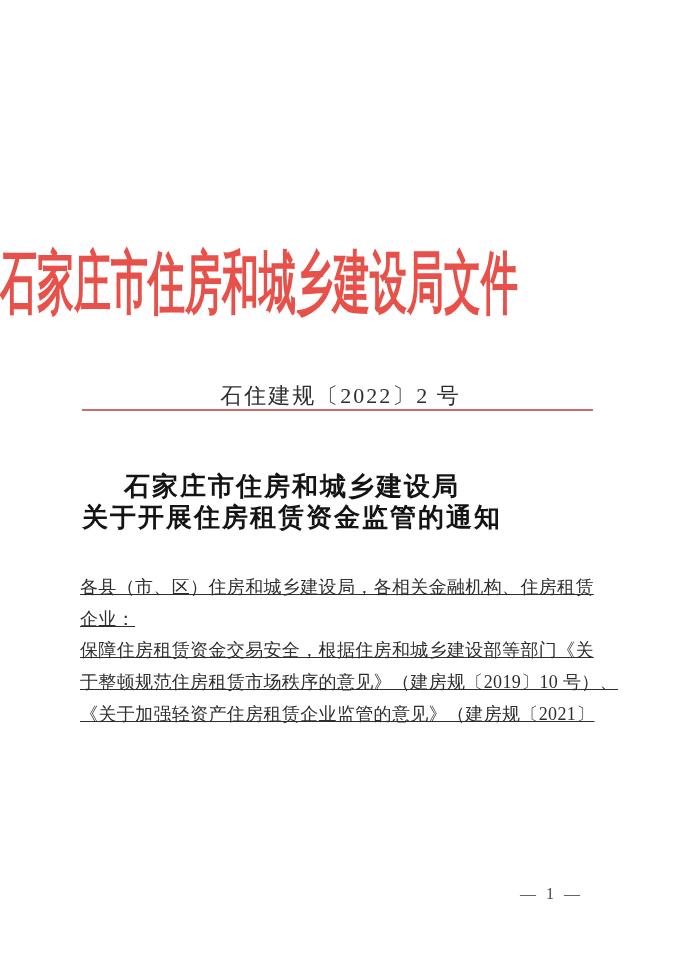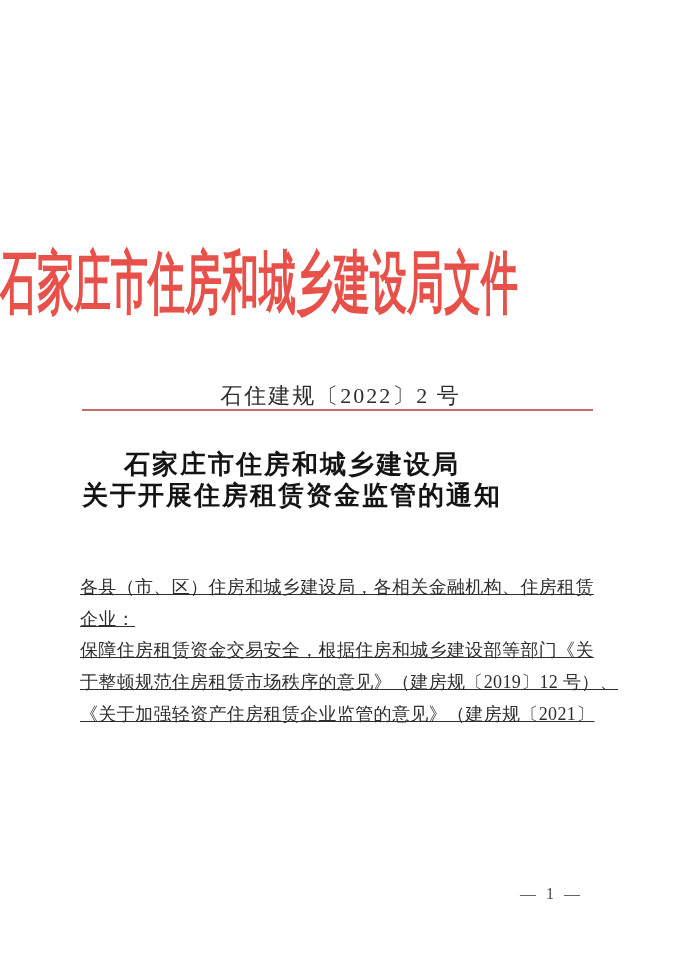--- a/index.html
+++ b/index.html
@@ -55,21 +55,21 @@
     top: 409px;
     left: 82px;
     width: 511px;
     height: 2px;
     background: #c96c72;
   }
 
   
   .subject {
     position: absolute;
-    top: 449px;
+    top: 471px;
     left: 0;
     width: 584px;
     text-align: center;
     color: #141414;
     font-weight: bold;
   }
   .subject .line {
     font-size: 26px;
     line-height: 31px;
     letter-spacing: 2px;
@@ -121,19 +121,19 @@
 
   <div class="subject">
     <div class="line">石家庄市住房和城乡建设局</div>
     <div class="line">关于开展住房租赁资金监管的通知</div>
   </div>
 
   <div class="body-text">
     <div class="bline">各县（市、区）住房和城乡建设局，各相关金融机构、住房租赁</div>
     <div class="bline">企业：</div>
     <div class="bline">保障住房租赁资金交易安全，根据住房和城乡建设部等部门《关</div>
-    <div class="bline">于整顿规范住房租赁市场秩序的意见》（建房规〔2019〕12 号）、</div>
+    <div class="bline">于整顿规范住房租赁市场秩序的意见》（建房规〔2019〕10 号）、</div>
     <div class="bline">《关于加强轻资产住房租赁企业监管的意见》（建房规〔2021〕</div>
   </div>
 
   <div class="page-number">— 1 —</div>
 
 </div>
 
 </body></html>

